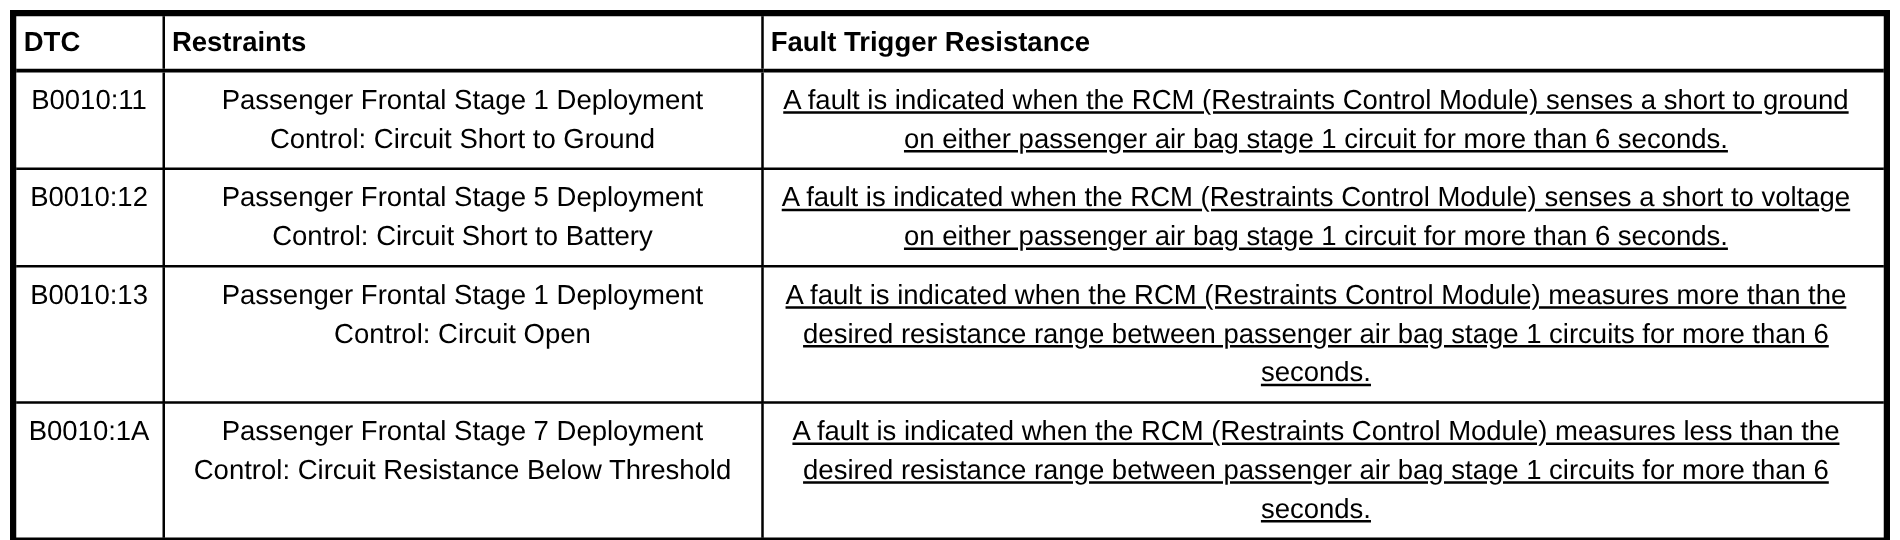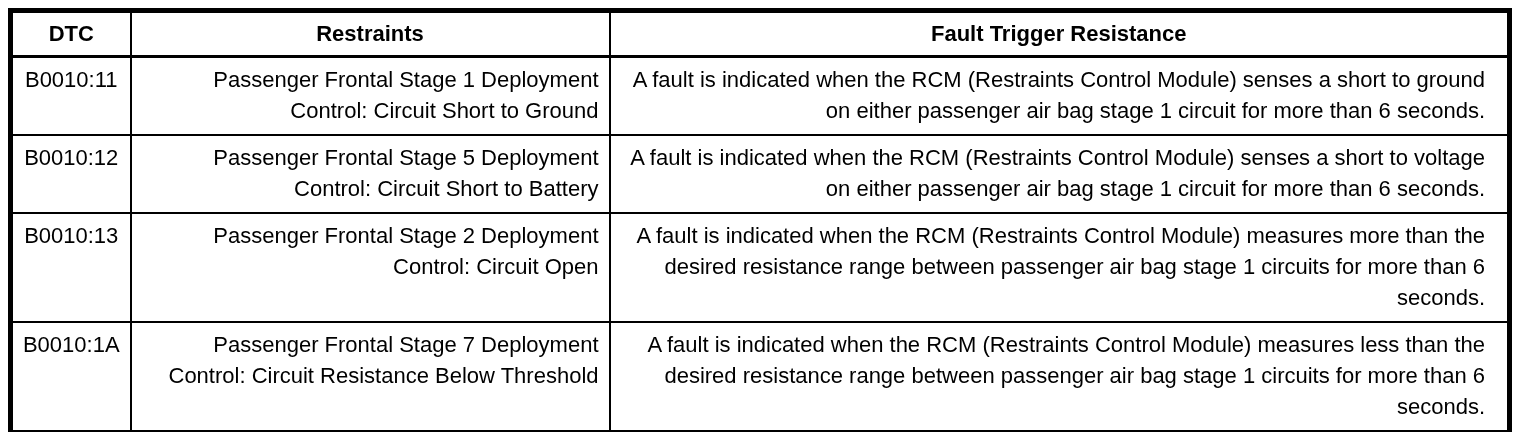--- a/index.html
+++ b/index.html
@@ -21,41 +21,41 @@
     width: 100%;
     height: 416px;
     border: 5px solid #000000;
     table-layout: fixed;
   }
   table.dtc-table th {
     border: 2px solid #000000;
     border-bottom: 3px solid #000000;
     font-size: 22px;
     font-weight: bold;
-    text-align: center;
+    text-align: left;
     padding: 8px 6px;
     line-height: 26px;
     vertical-align: middle;
   }
   table.dtc-table td {
     border: 2px solid #000000;
     font-size: 22px;
     line-height: 31px;
     vertical-align: top;
     padding: 6px 10px 8px 10px;
-    text-align: right;
+    text-align: center;
   }
   table.dtc-table td.dtc-cell {
-    text-align: center;
     padding-left: 4px;
     padding-right: 4px;
     margin-top: 29px;
   }
   table.dtc-table td.cond-cell {
     padding-right: 22px;
+    text-decoration: underline;
   }
   col.col-dtc  { width: 120px; }
   col.col-desc { width: 479px; }
   col.col-cond { width: auto; }
 </style>
 </head>
 <body>
 
 <div class="page">
   <table class="dtc-table">
@@ -77,21 +77,21 @@
         <td>Passenger Frontal Stage 1 Deployment Control: Circuit Short to Ground</td>
         <td class="cond-cell">A fault is indicated when the RCM (Restraints Control Module) senses a short to ground on either passenger air bag stage 1 circuit for more than 6 seconds.</td>
       </tr>
       <tr>
         <td class="dtc-cell">B0010:12</td>
         <td>Passenger Frontal Stage 5 Deployment Control: Circuit Short to Battery</td>
         <td class="cond-cell">A fault is indicated when the RCM (Restraints Control Module) senses a short to voltage on either passenger air bag stage 1 circuit for more than 6 seconds.</td>
       </tr>
       <tr>
         <td class="dtc-cell">B0010:13</td>
-        <td>Passenger Frontal Stage 2 Deployment Control: Circuit Open</td>
+        <td>Passenger Frontal Stage 1 Deployment Control: Circuit Open</td>
         <td class="cond-cell">A fault is indicated when the RCM (Restraints Control Module) measures more than the desired resistance range between passenger air bag stage 1 circuits for more than 6 seconds.</td>
       </tr>
       <tr>
         <td class="dtc-cell">B0010:1A</td>
         <td>Passenger Frontal Stage 7 Deployment Control: Circuit Resistance Below Threshold</td>
         <td class="cond-cell">A fault is indicated when the RCM (Restraints Control Module) measures less than the desired resistance range between passenger air bag stage 1 circuits for more than 6 seconds.</td>
       </tr>
     </tbody>
   </table>
 </div>

